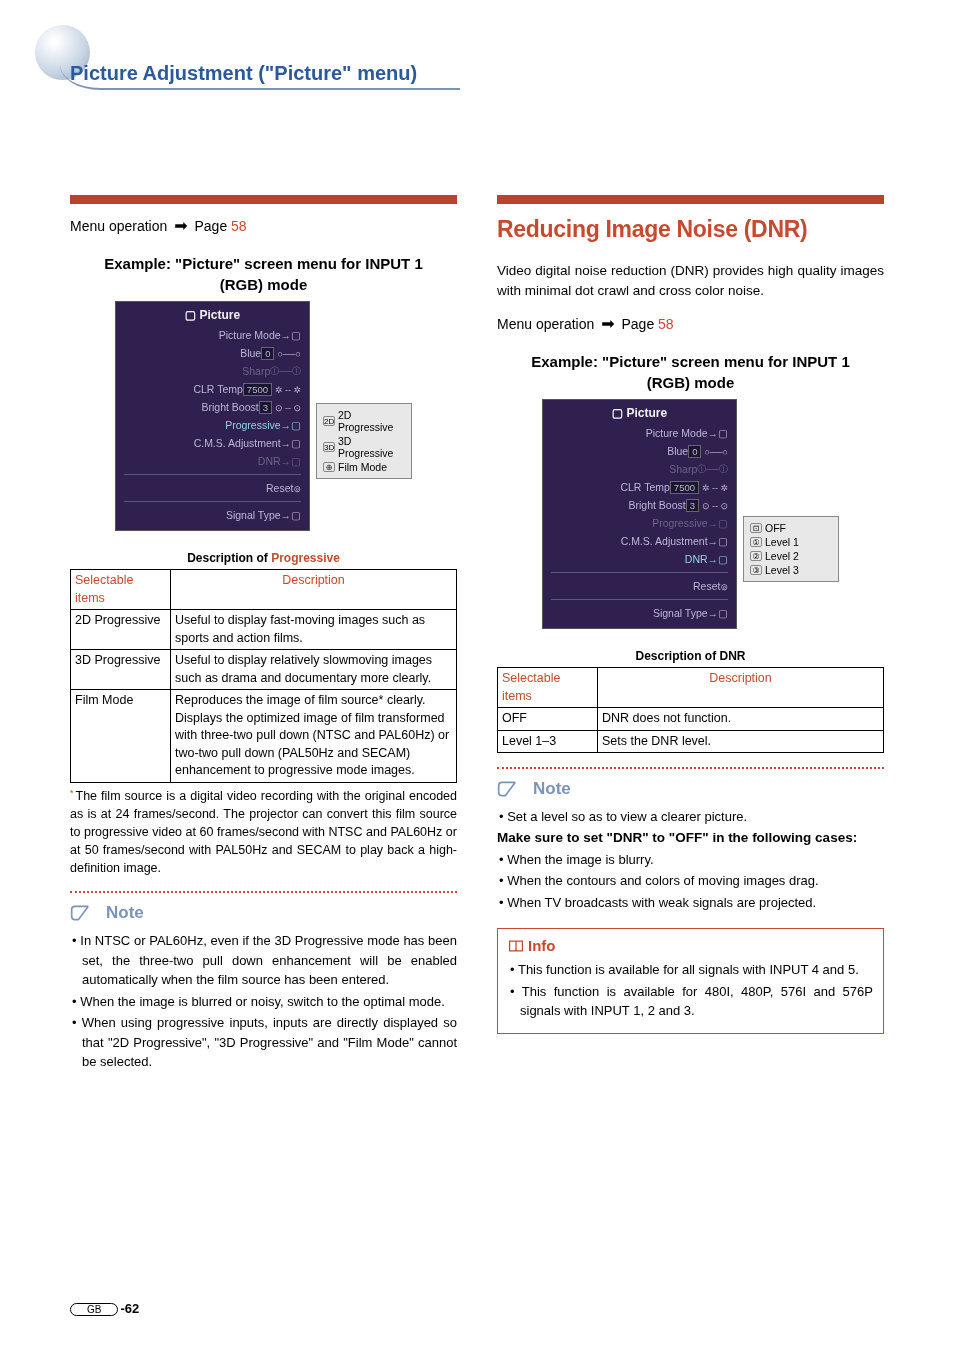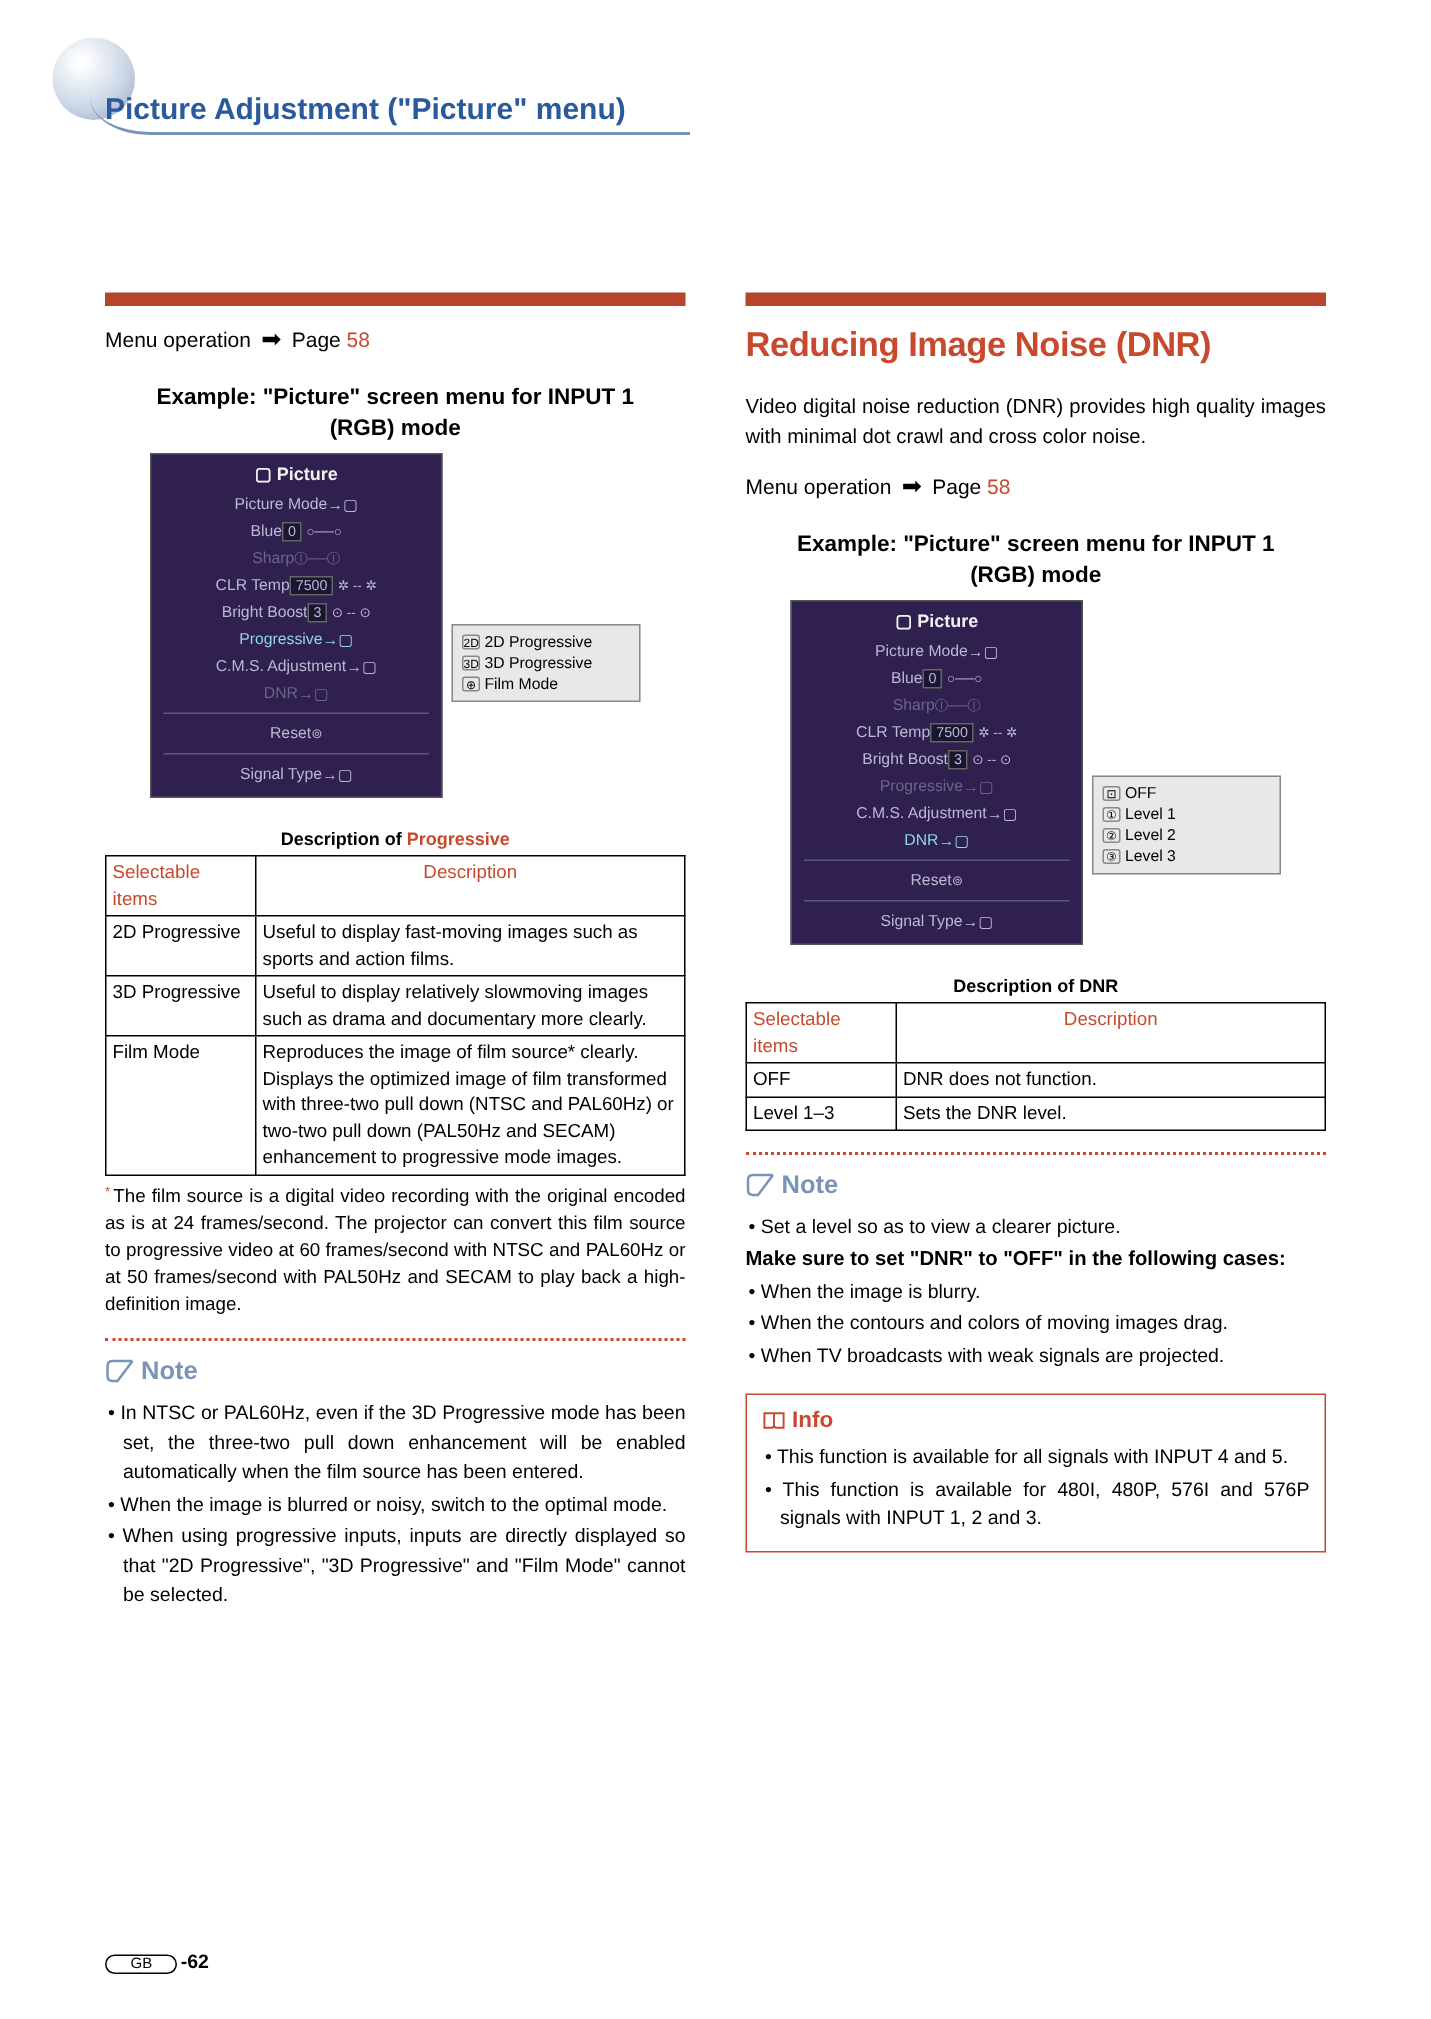--- a/index.html
+++ b/index.html
@@ -63,32 +63,32 @@
   .osd {
     background: #302050;
     color: #bbb8d4;
     font-family: Arial, sans-serif;
     font-size: 11px;
     width: 195px;
     padding: 6px 8px;
     border: 1px solid #555;
   }
   .osd-title { text-align: center; color: #f0f0f0; font-size: 12px; margin-bottom: 4px; font-weight: bold;}
-  .osd-row { display: flex; justify-content: center; align-items: center; height: 18px; font-size: 10.5px;}
+  .osd-row { display: flex; justify-content: flex-end; align-items: center; height: 18px; font-size: 10.5px;}
   .osd-row.dim { color: #6a6588; }
   .osd-row.hl { color: #8fd4e8; }
   .osd-sep { border-top: 1px solid #5a5880; margin: 4px 0; }
   .osd-knob { font-size:9px; }
   .osd-box { display:inline-block; padding:0 3px; background:#1a1530; border:1px solid #666; font-size:9.5px;}
   .side-panel {
     background: #e8e8e8;
     border: 1px solid #888;
     font-size: 10.5px;
     padding: 4px 6px;
-    width: 126px;
+    width: 96px;
     align-self: center;
     margin-top:50px;
   }
   .side-panel-dnr { margin-top: 70px; }
   .side-panel div { padding: 1px 0; display:flex; align-items:center; gap:3px;}
   .side-panel .sel { color:#000; }
   .desc-heading { font-size: 12px; font-weight: bold; text-align: center; margin: 14px 0 4px; }
   .desc-heading .hl { color: #c84a2e; }
   table.desc {
     border-collapse: collapse;
@@ -100,21 +100,21 @@
     padding: 2px 4px;
     text-align: left;
     vertical-align: top;
     line-height: 1.4;
   }
   table.desc th.c1 { width: 100px; color: #c84a2e; font-weight: normal;}
   table.desc th.c2 { color: #c84a2e; text-align: center; font-weight: normal;}
   .footnote { font-size: 12.5px; line-height: 1.45; margin-top: 4px; text-align: justify;}
   .footnote-star { font-size:9px; vertical-align:top; color:#c84a2e; margin-right:2px;}
   .dotted-top { border-top: 2px dotted #c84a2e; margin-top:14px; padding-top:4px;}
-  .note-label { display: flex; align-items: center; gap: 4px; margin: 6px 0 8px; }
+  .note-label { display: flex; align-items: center; gap: 16px; margin: 6px 0 8px; }
   .note-label .txt { color: #7a94b8; font-size: 17px; font-weight: bold; }
   .note-icon {
     width: 20px; height: 18px; display:inline-block;
   }
   .bullets { font-size: 13px; line-height: 1.5; padding-left: 2px; text-align: justify;}
   .bullets li { list-style: none; text-indent: -10px; padding-left: 10px; margin-bottom: 2px;}
   .bullets li::before { content: "• "; }
   .bold { font-weight: bold; }
   .info-box {
     border: 1px solid #c84a2e;

